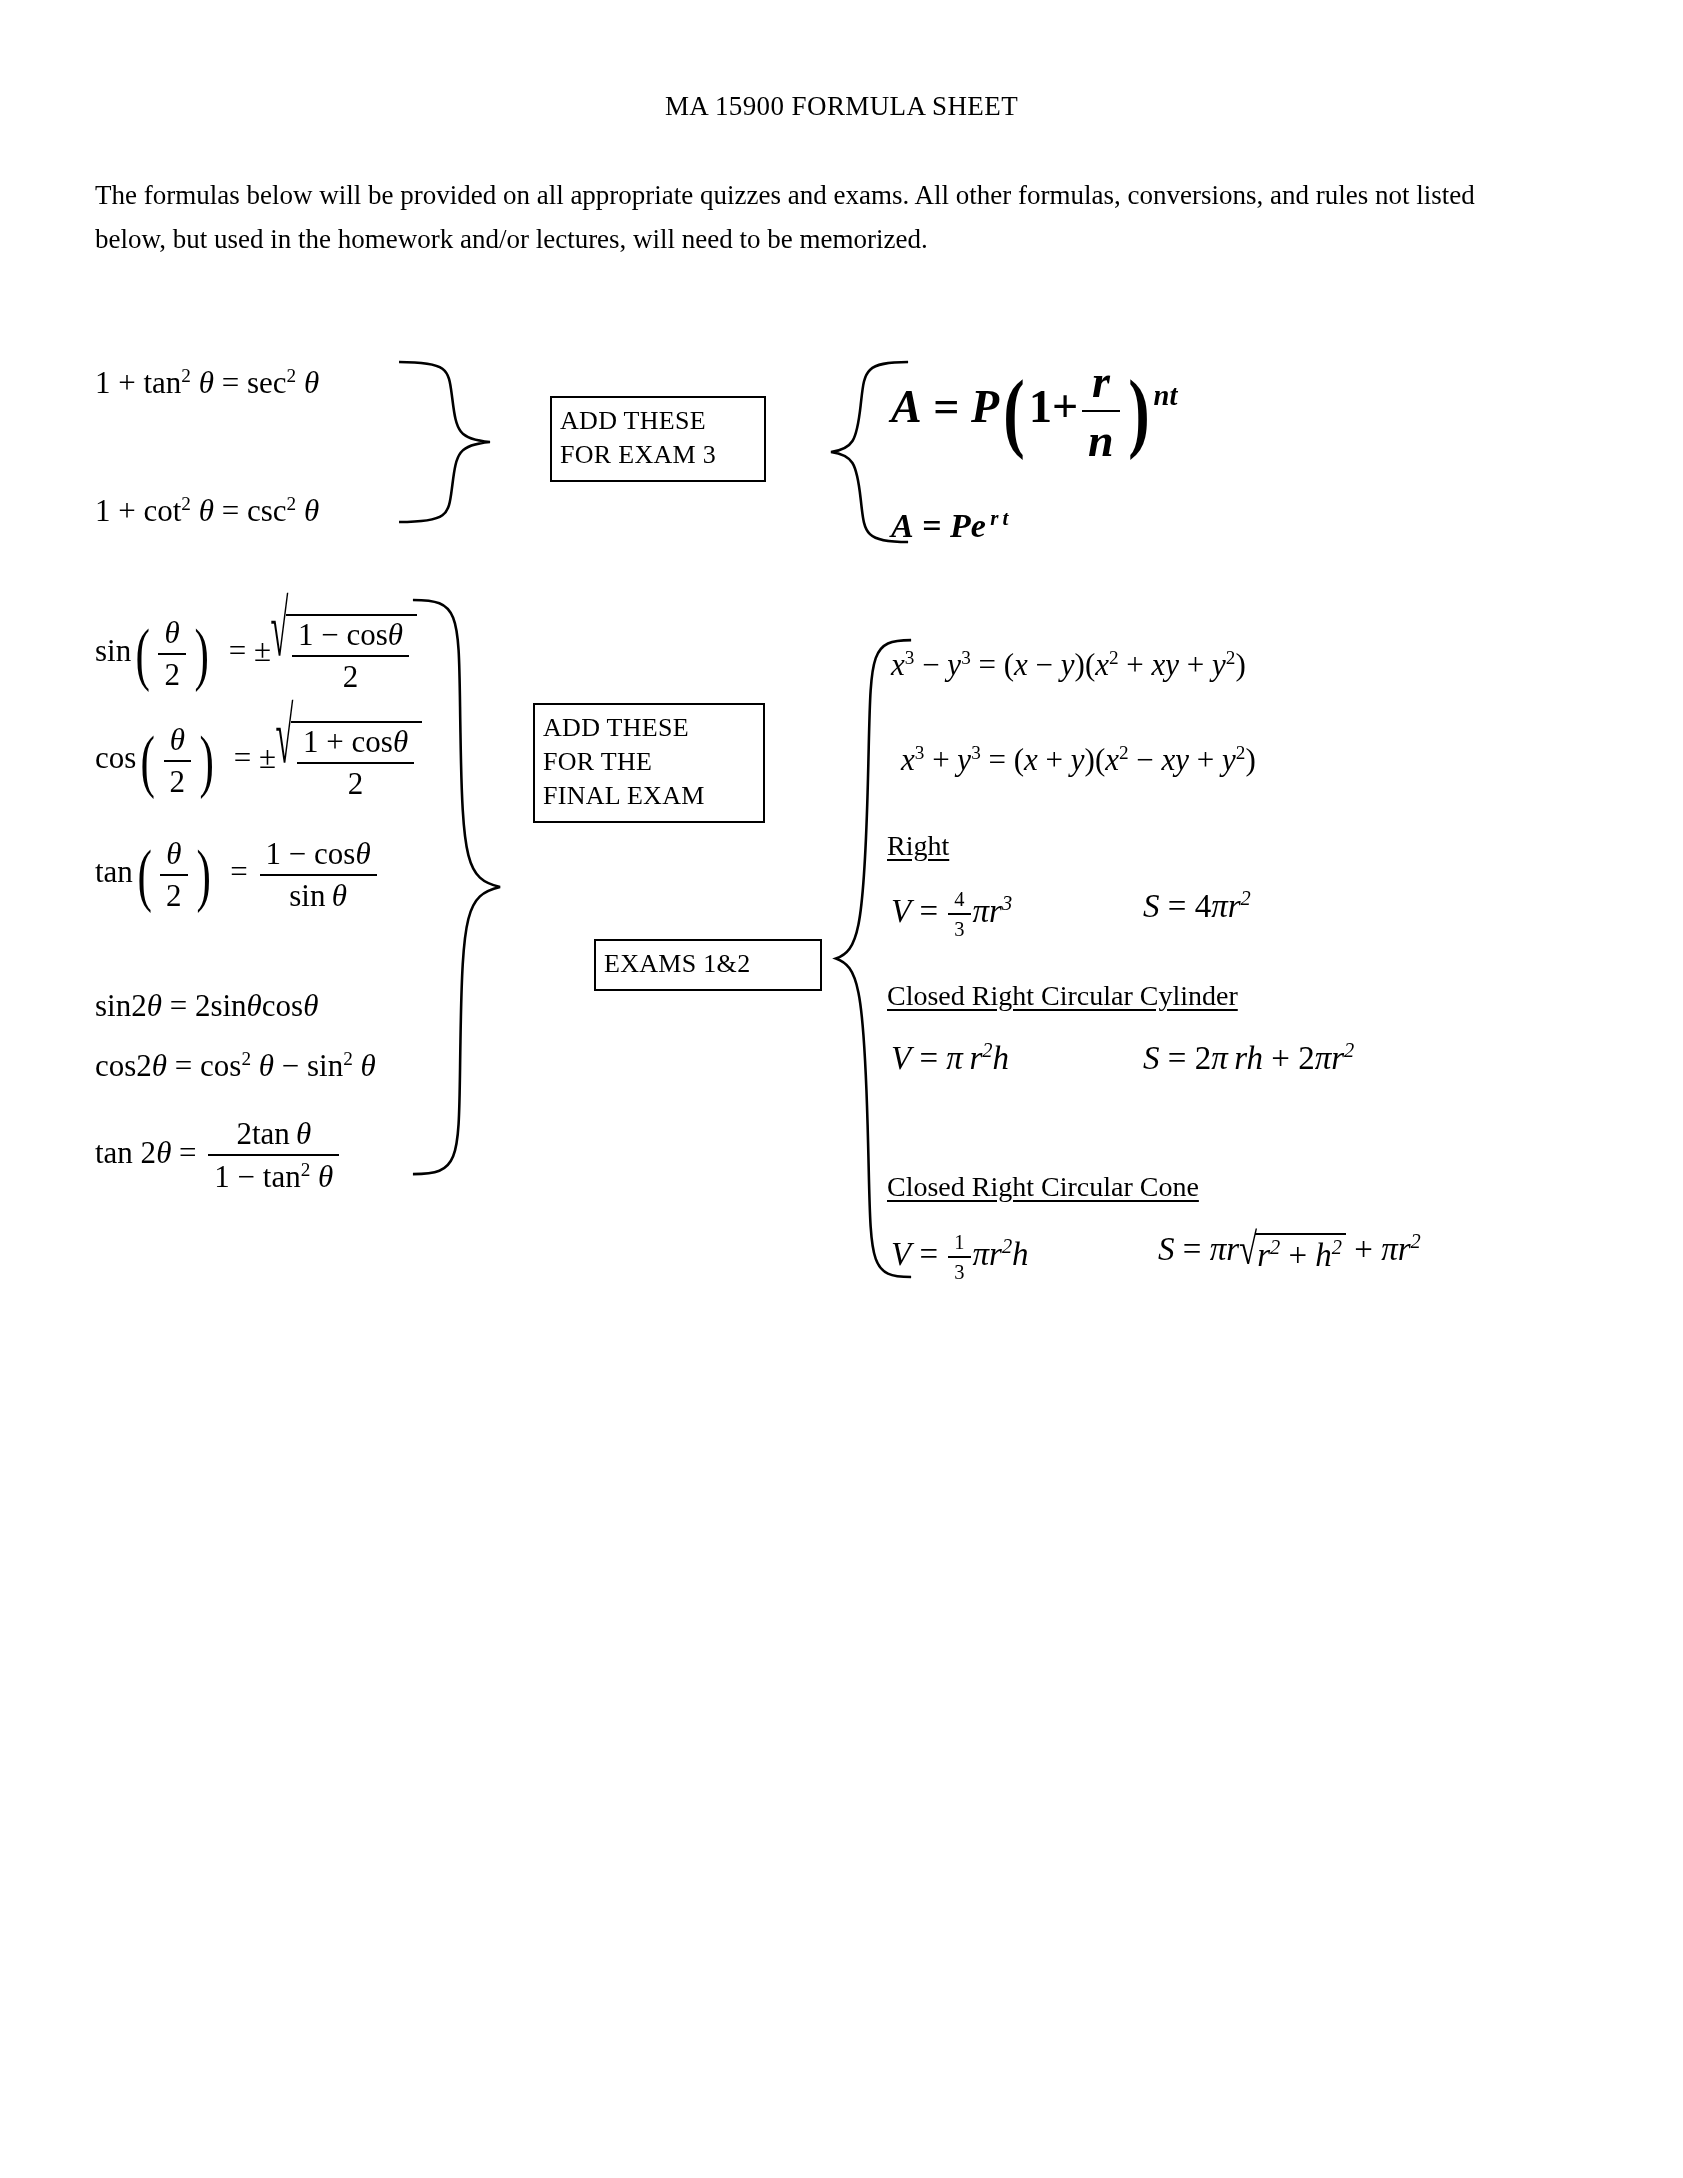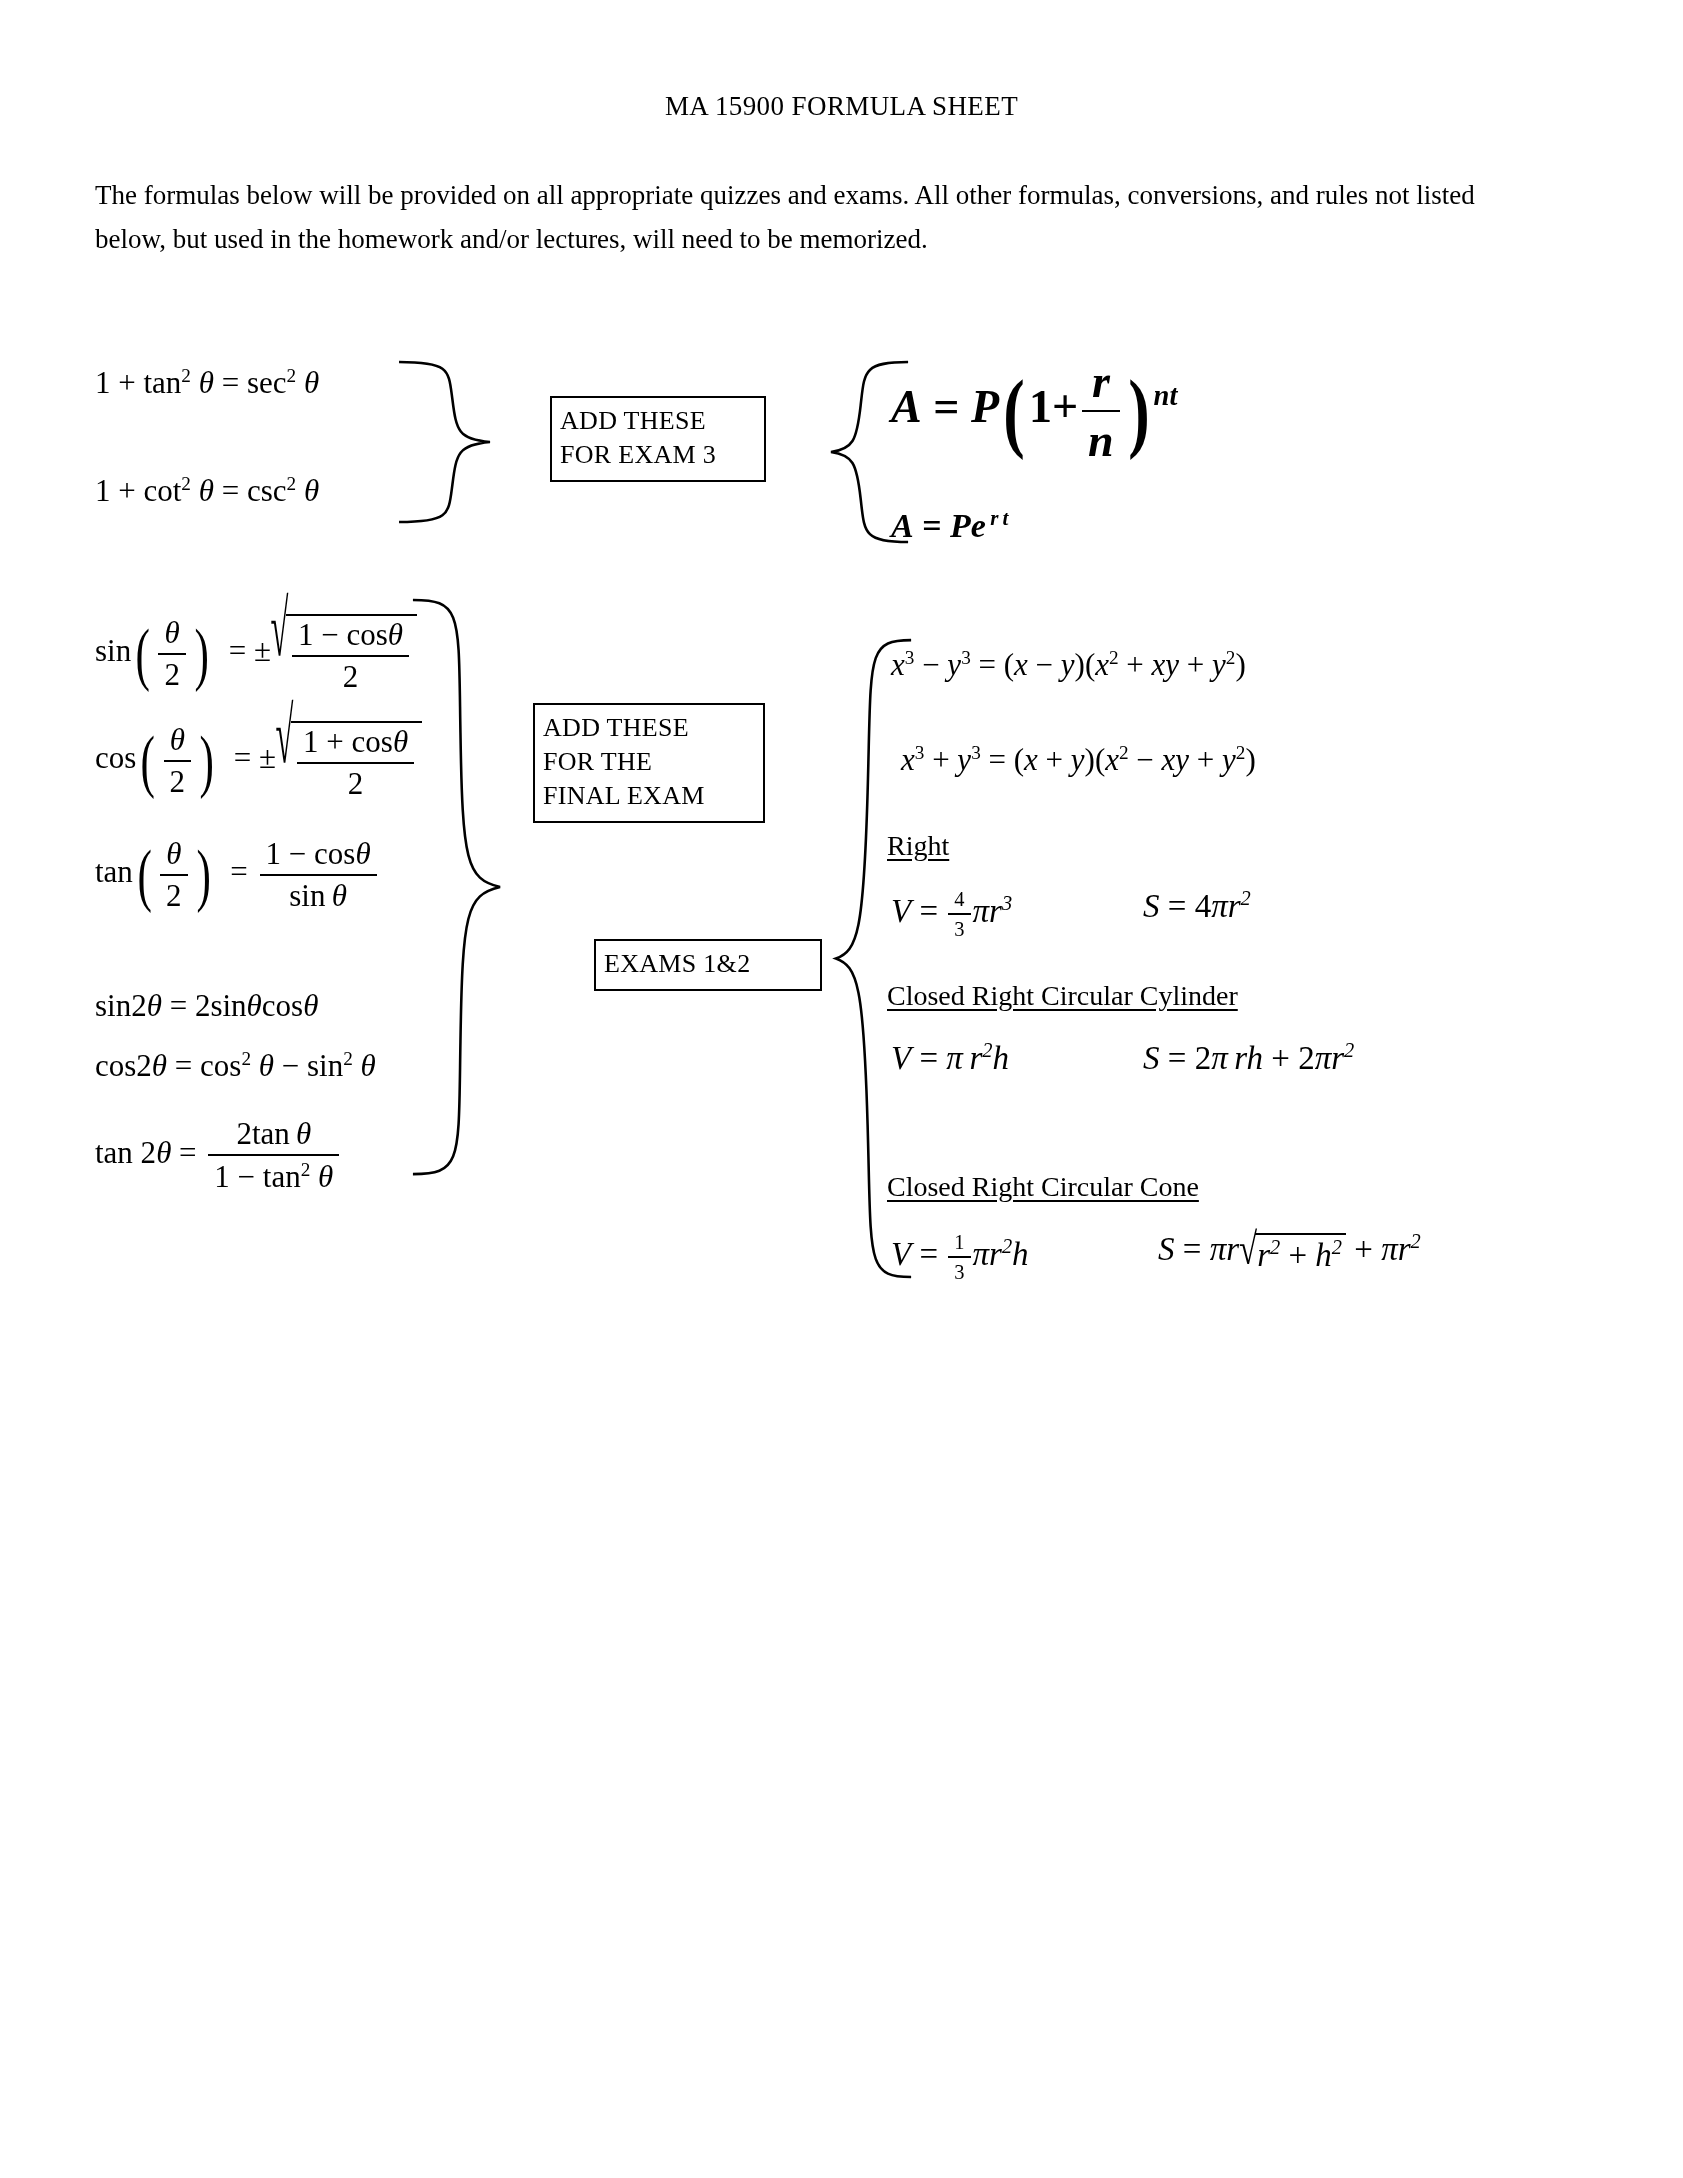--- a/index.html
+++ b/index.html
@@ -163,21 +163,21 @@
 <div class="page">
 
   <div id="doc-title">MA 15900 FORMULA SHEET</div>
 
   <div id="intro-paragraph">The formulas below will be provided on all appropriate quizzes and exams. All other formulas, conversions, and rules not listed below, but used in the homework and/or lectures, will need to be memorized.</div>
 
   <div class="formula math" style="left:95px; top:366px;">
     <span class="upr">1 + tan</span><sup class="pw">2</sup>&nbsp;<i>θ</i> <span class="upr">= sec</span><sup class="pw">2</sup>&nbsp;<i>θ</i>
   </div>
 
-  <div class="formula math" style="left:95px; top:474px;text-align:right;">
+  <div class="formula math" style="left:95px; top:494px;text-align:right;">
     <span class="upr">1 + cot</span><sup class="pw">2</sup>&nbsp;<i>θ</i> <span class="upr">= csc</span><sup class="pw">2</sup>&nbsp;<i>θ</i>
   </div>
 
   <div class="brace" style="left:391px; top:356px;">
     <svg width="109" height="173" viewBox="0 0 110 175">
       <path d="M8,6 C60,6 58,14 62,44 C66,76 68,84 100,87 C68,90 66,98 62,130 C58,160 60,168 8,168" fill="none" stroke="#000" stroke-width="2.6"></path>
     </svg>
   </div>
 
   <div class="labelbox" style="left:550px; top:396px; width:196px;">ADD THESE

